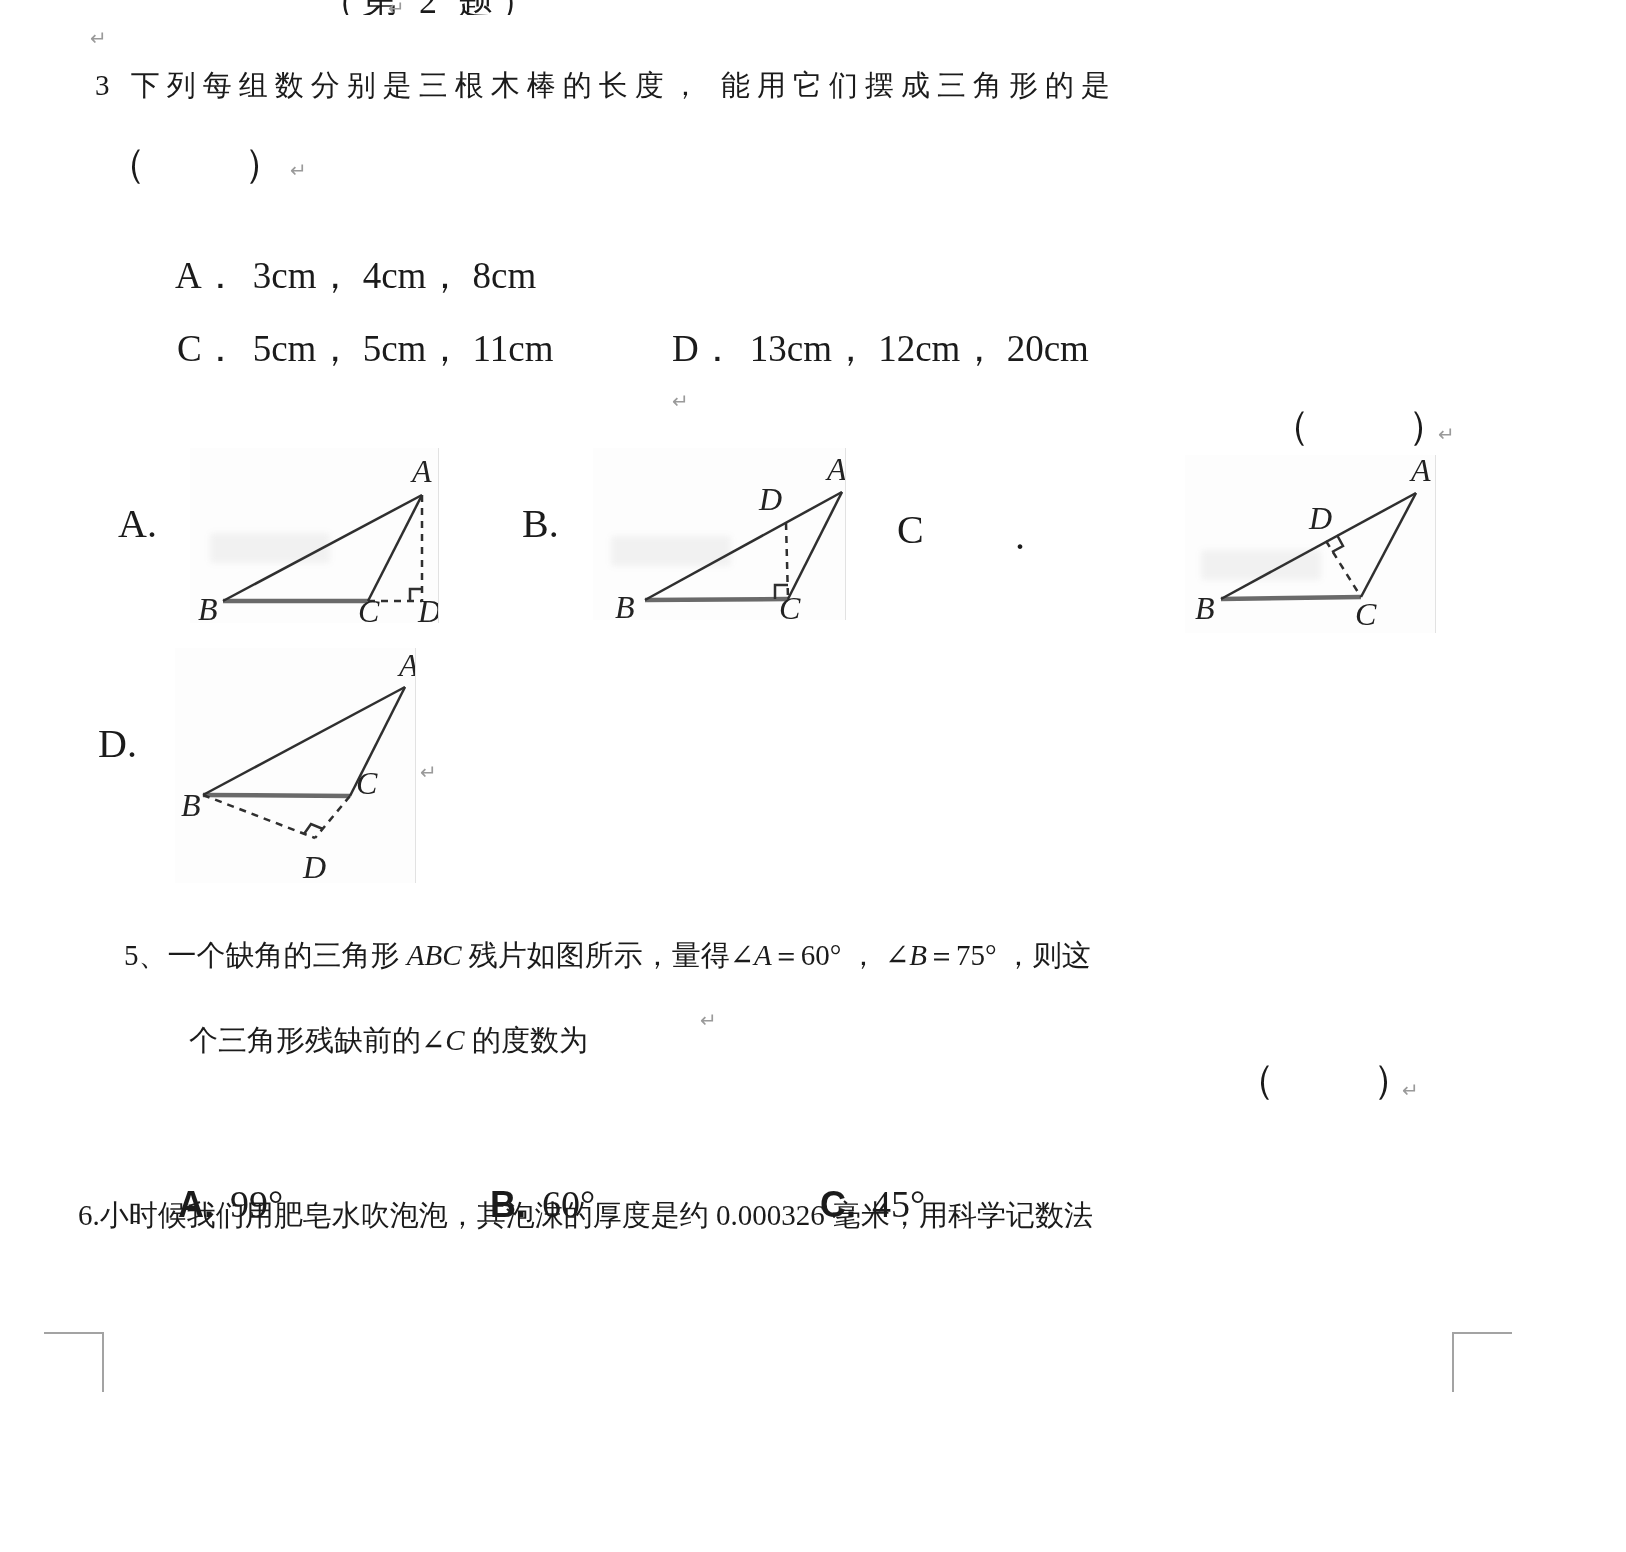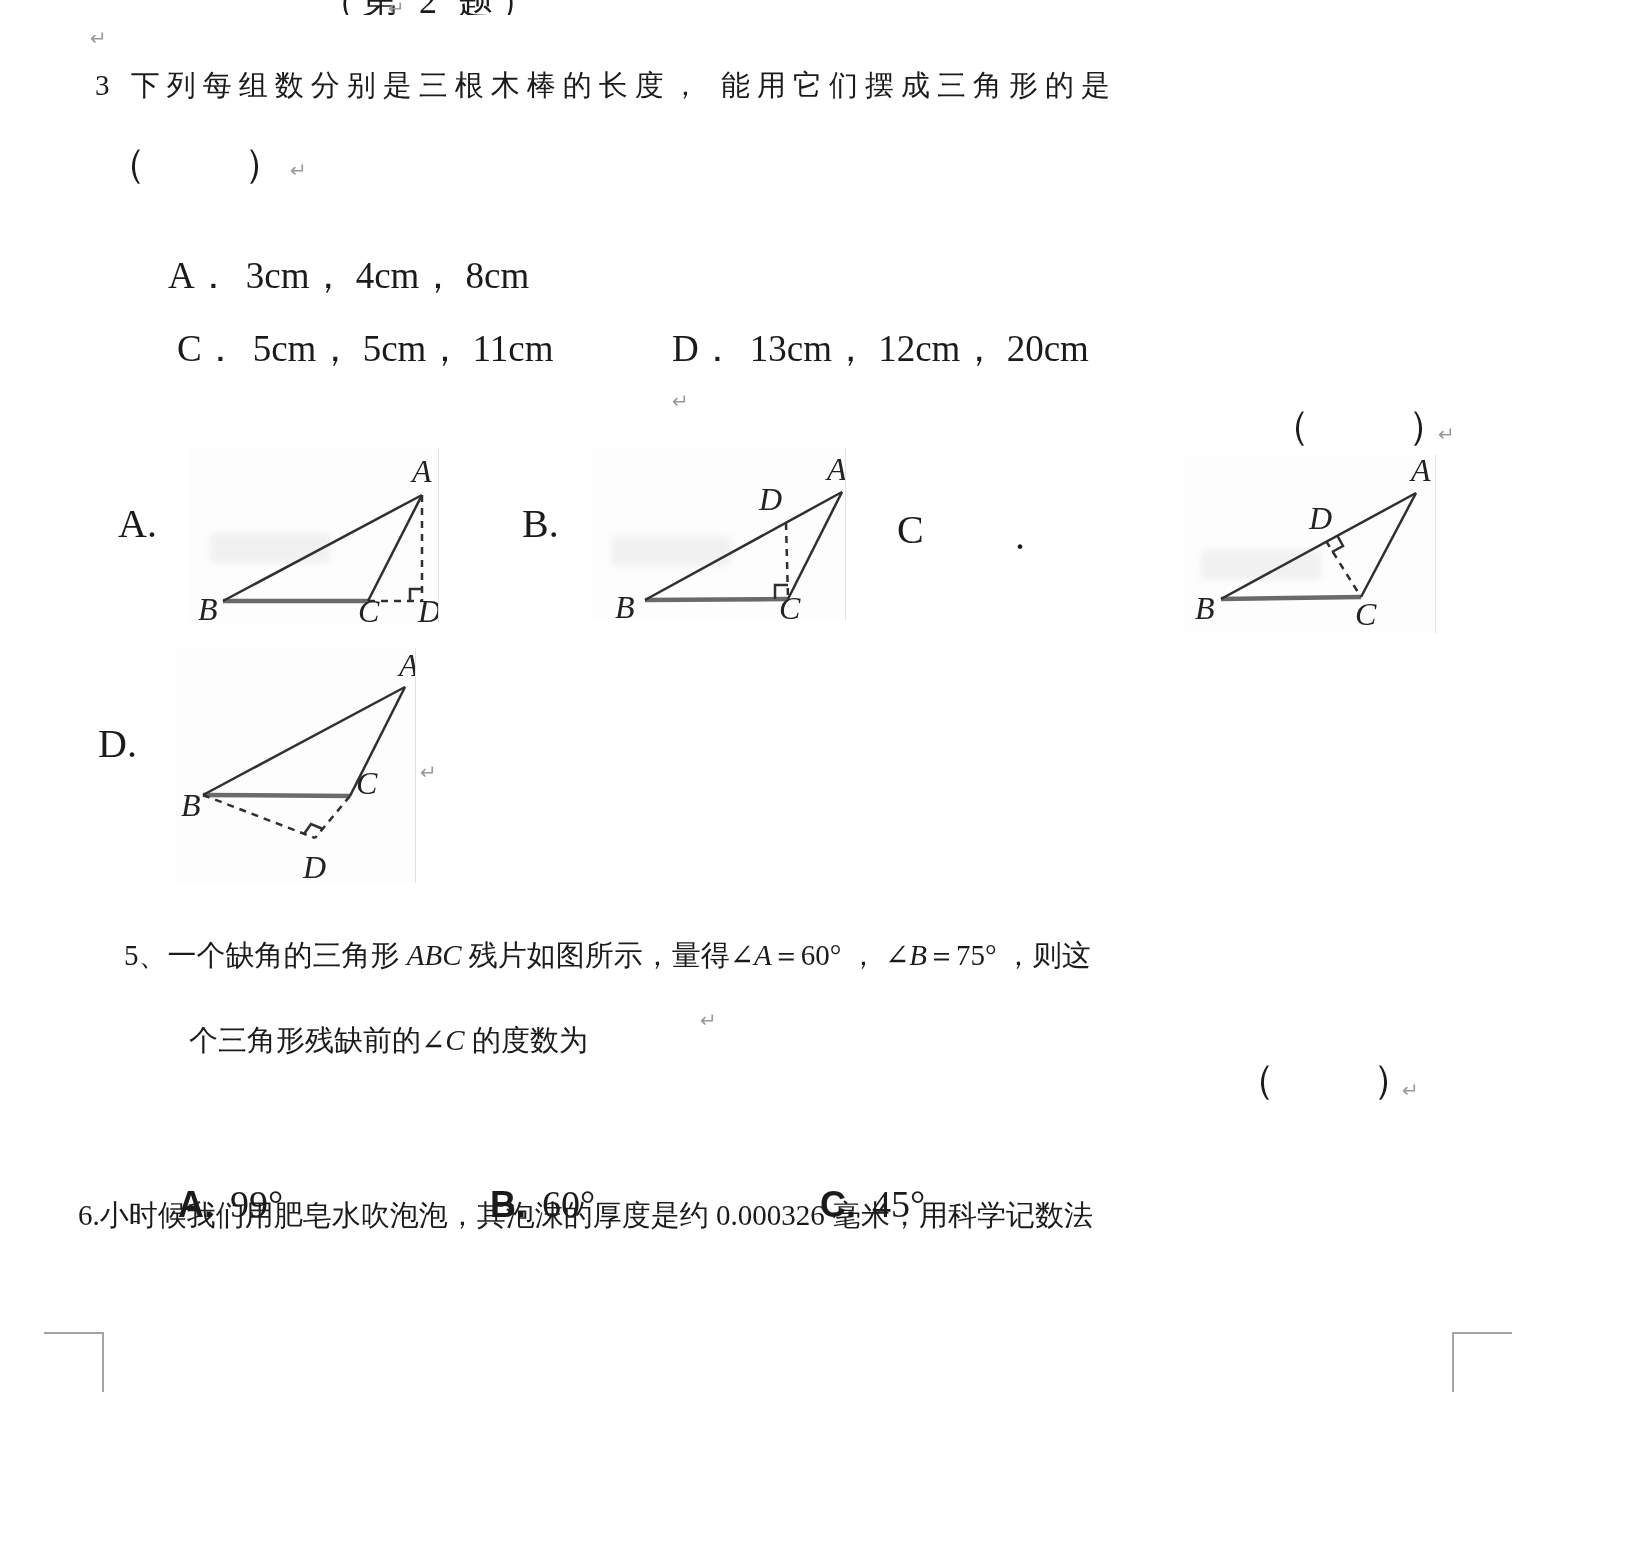--- a/index.html
+++ b/index.html
@@ -36,21 +36,21 @@
   </div>
   <span class="abs pilcrow" style="left:388px;top:-4px;">↵</span>
   <span class="abs pilcrow" style="left:90px;top:26px;">↵</span>
 
   <div class="abs stem ls" style="left:95px;top:66px;">3 下列每组数分别是三根木棒的长度， 能用它们摆成三角形的是</div>
   <div class="abs" style="left:106px;top:136px;">
     <span class="bracket">（        ）</span>
     <span class="pilcrow">↵</span>
   </div>
 
-  <div class="abs opt" style="left:133px;top:208px;">
+  <div class="abs opt" style="left:140px;top:208px;">
     <span class="lbl">A．</span><span>3cm， 4cm， 8cm</span>
   </div>
   <div class="abs opt" style="left:140px;top:281px;">
     <span class="lbl">C．</span><span>5cm， 5cm， 11cm</span>
   </div>
   <div class="abs opt" style="left:635px;top:281px;">
     <span class="lbl">D．</span><span>13cm， 12cm， 20cm</span>
     <span class="pilcrow">↵</span>
   </div>
 

